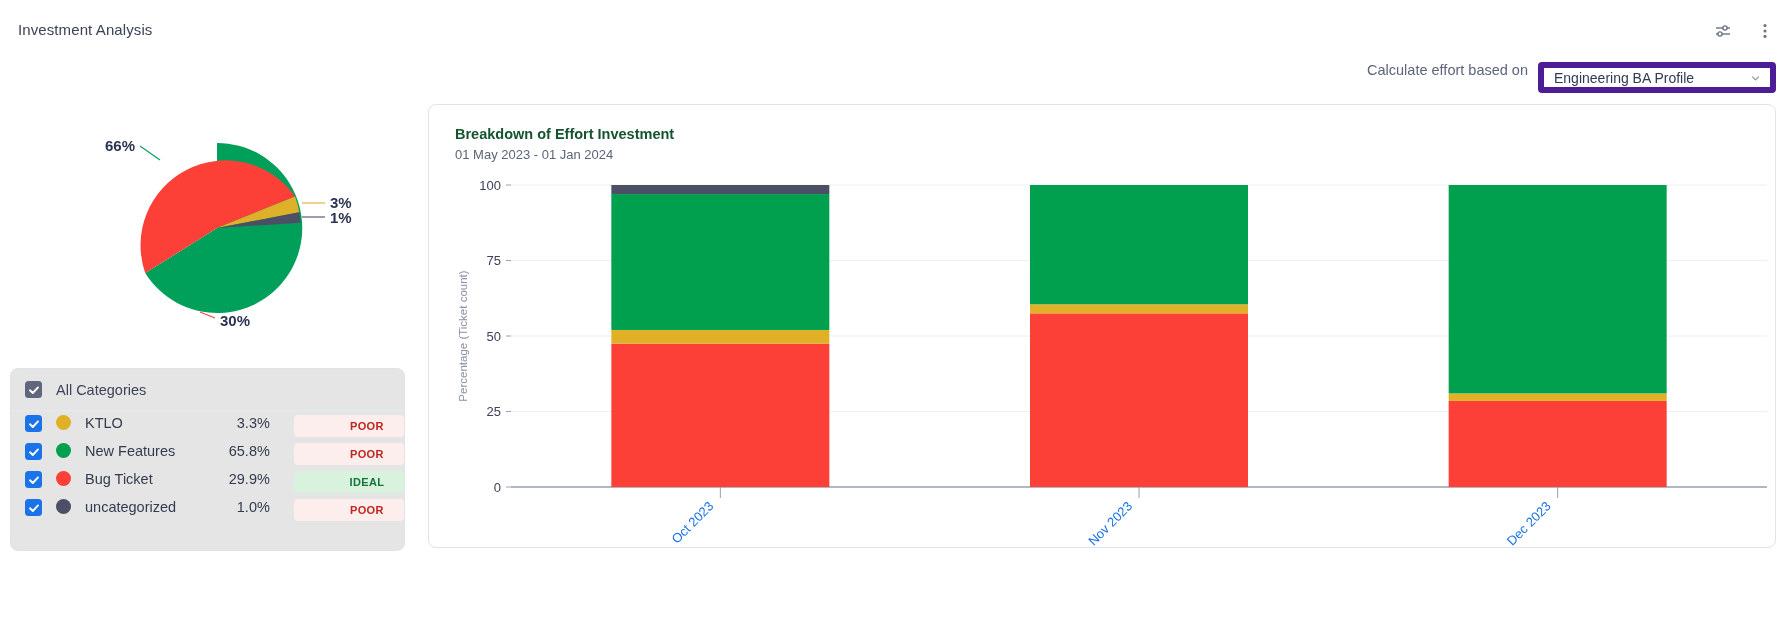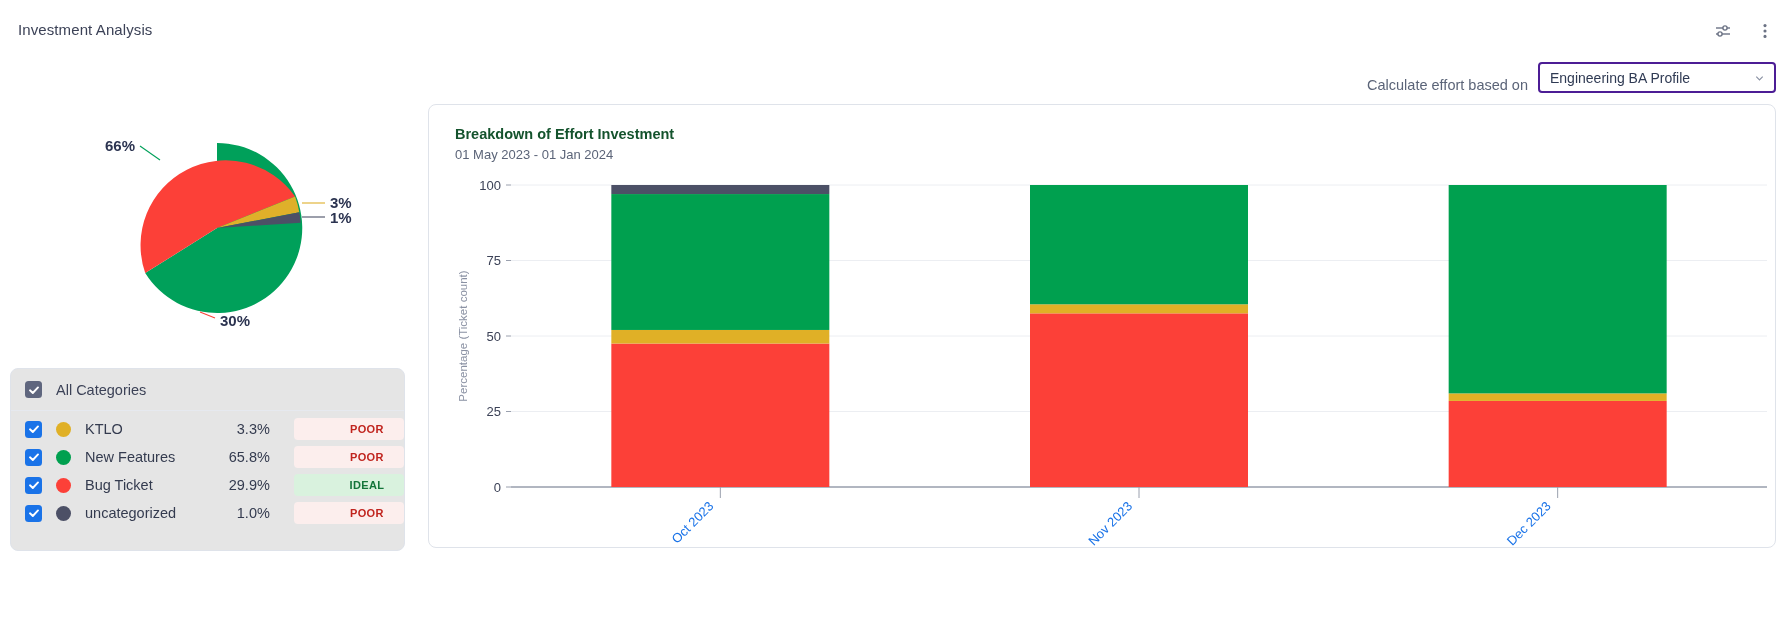--- a/index.html
+++ b/index.html
@@ -25,26 +25,26 @@
     display: flex; align-items: center; gap: 16px;
   }
   .icon-btn {
     width: 26px; height: 26px; display: flex; align-items: center; justify-content: center;
     cursor: pointer; border-radius: 4px;
   }
 
   
   .effort-row {
     position: absolute; top: 62px; right: 16px;
-    display: flex; align-items: flex-end; gap: 10px;
+    display: flex; align-items: flex-start; gap: 10px;
   }
   .effort-label { font-size: 14.5px; color: #5b6478; }
   .effort-select {
     width: 238px; height: 31px;
-    border: 2px solid #4c1d95; border-radius: 4px; background: #fff;
+    border: 6px solid #4c1d95; border-radius: 4px; background: #fff;
     display: flex; align-items: center; padding: 0 10px;
     font-size: 14px; color: #2f3a53; cursor: pointer;
     position: relative;
   }
   .effort-select .chev {
     position: absolute; right: 9px; top: 50%; transform: translateY(-50%);
     width: 11px; height: 11px;
   }
 
   
@@ -60,21 +60,21 @@
     border: 1px solid #dfe3ea; border-radius: 8px; background: #e5e5e5;
   }
   .legend-all {
     height: 42px; display: flex; align-items: center; padding: 0 0 0 14px;
     border-bottom: 1px solid #e6e9ef;
     gap: 14px;
   }
   .legend-all-label { font-size: 14.5px; color: #3c4257; }
   .legend-rows { padding: 4px 0 0 0; }
   .legend-row {
-    height: 28px; display: flex; align-items: center; padding: 0 0 0 14px; gap: 0;
+    height: 28px; display: flex; align-items: flex-start; padding: 0 0 0 14px; gap: 0;
   }
   .cb {
     width: 17px; height: 17px; border-radius: 3.5px;
     display: flex; align-items: center; justify-content: center;
     flex: 0 0 auto; cursor: pointer;
   }
   .cb.blue { background: #1a73e8; }
   .cb.grey { background: #5f667e; }
   .cb svg { width: 12px; height: 12px; }
   .dot { width: 15px; height: 15px; border-radius: 50%; margin-left: 14px; flex: 0 0 auto; }

